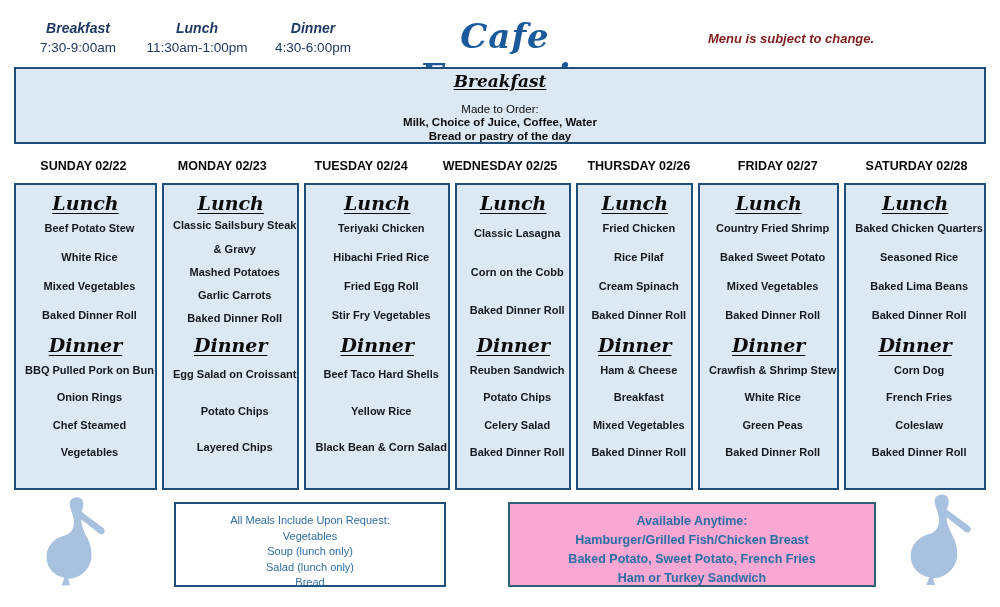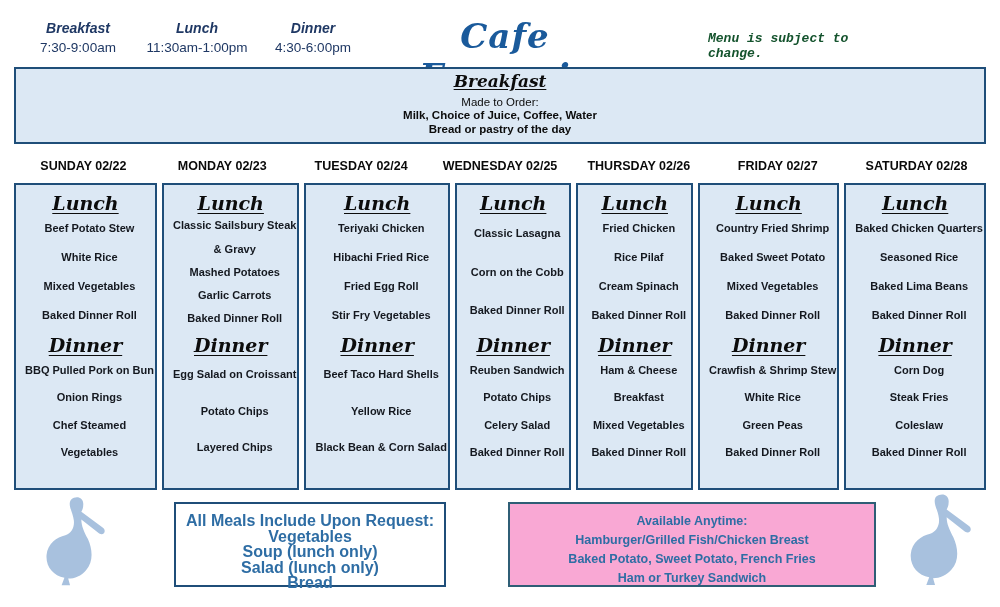--- a/index.html
+++ b/index.html
@@ -21,30 +21,30 @@
   .sched .time { font-size:13.5px; margin-top:4px; }
   #sched-breakfast { left:22px; }
   #sched-lunch { left:141px; }
   #sched-dinner { left:257px; }
   .cafe-title {
     position:absolute; left:375px; top:16px; width:260px;
     text-align:center; font-size:34px; color:#1a5a9b; letter-spacing:1px;
   }
   .menu-note {
     position:absolute; left:708px; top:31px; width:180px;
-    font-size:13px; font-weight:bold; font-style:italic; color:#14532d;font-family:Liberation Mono, monospace;
+    font-size:13px; font-weight:bold; font-style:italic; color:#7f1d1d;
   }
   
   .banner {
     position:absolute; left:14px; top:67px; width:972px; height:77px;
     background:#dce8f4; border:2px solid #1f4e79; text-align:center;
     padding-top:2px; color:#0c0c0c;
   }
   .banner-title { font-size:17px; text-decoration:underline; text-underline-offset:2px; }
-  .banner-sub { font-size:11.5px; margin-top:5px; }
+  .banner-sub { font-size:11.5px; margin-top:12px; }
   .banner-line { font-size:11.5px; font-weight:bold; line-height:1.22; }
   
   .day-names {
     position:absolute; left:14px; top:159px; width:972px;
     display:grid; grid-template-columns:repeat(7,1fr); gap:0;
   }
   .day-name { text-align:center; font-weight:bold; font-size:12.5px; color:#0a0a0a; }
   
   .columns {
     position:absolute; left:14px; top:183px; width:972px; height:307px;
@@ -60,21 +60,21 @@
   .lunch-list { height:116px; }
   .dinner-list { height:110px; }
   .item {
     text-align:center; font-weight:bold; font-size:11px; color:#14181f;
     line-height:1.12; white-space:nowrap;padding-left:8px;
   }
   
   .include-box {
     position:absolute; left:174px; top:502px; width:272px; height:85px;
     border:2px solid #1f4e79; background:#fff; text-align:center;
-    color:#2e6da4; font-weight:bold; font-size:16px; padding-top:9px;
+    color:#2e6da4; font-weight:normal; font-size:11px; padding-top:9px;
   }
   .include-box div { line-height:15.5px; }
   .anytime-box {
     position:absolute; left:508px; top:502px; width:368px; height:85px;
     border:2.5px solid #2f5e76; background:#f9a8d4; text-align:center;
     color:#2e6da4; font-weight:bold; font-size:12.5px; padding-top:8px;
   }
   .anytime-box div { line-height:19px; }
   .pelican { position:absolute; }
   #pelican-left { left:30px; top:494px; width:82px; height:94px; }
@@ -238,21 +238,21 @@
 
     <div class="item">Baked Chicken Quarters</div>
         <div class="item">Seasoned Rice</div>
         <div class="item">Baked Lima Beans</div>
         <div class="item">Baked Dinner Roll</div>
       </div>
     <div class="meal-heading script-font"><span>Dinner</span></div>
     <div class="meal-list dinner-list">
 
     <div class="item">Corn Dog</div>
-        <div class="item">Steak Fries</div>
+        <div class="item">French Fries</div>
         <div class="item">Coleslaw</div>
         <div class="item">Baked Dinner Roll</div>
       </div>
   </div>
 
 </div>
 
 <svg class="pelican" id="pelican-left" viewBox="0 0 80 100" preserveAspectRatio="xMidYMid meet">
   <path fill="#a8c1de" d="M40,6 C46,1 54,4 53,12 C53,15 52,17 51,19 L74,36 C78,39 75,45 70,42 L51,27 C51,34 54,40 58,48 C63,59 64,72 56,81 C51,87 44,90 37,90 L39,97 L30,97 L33,89 C21,87 13,77 14,65 C15,53 25,46 34,44 C40,42 44,36 43,28 C42,19 36,12 40,6 Z"></path>
 </svg>

